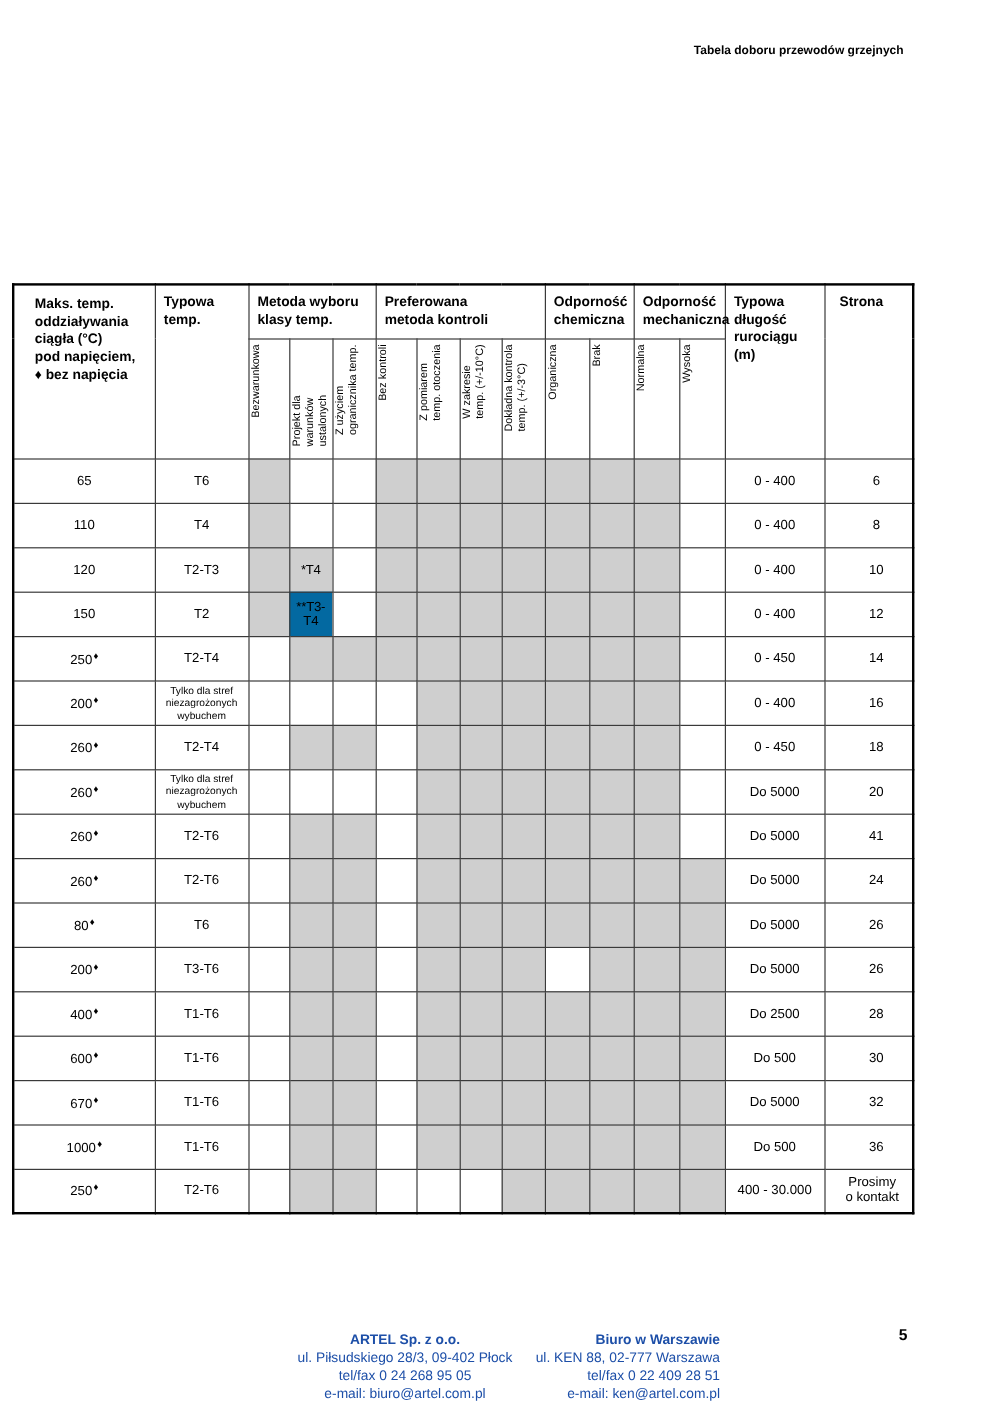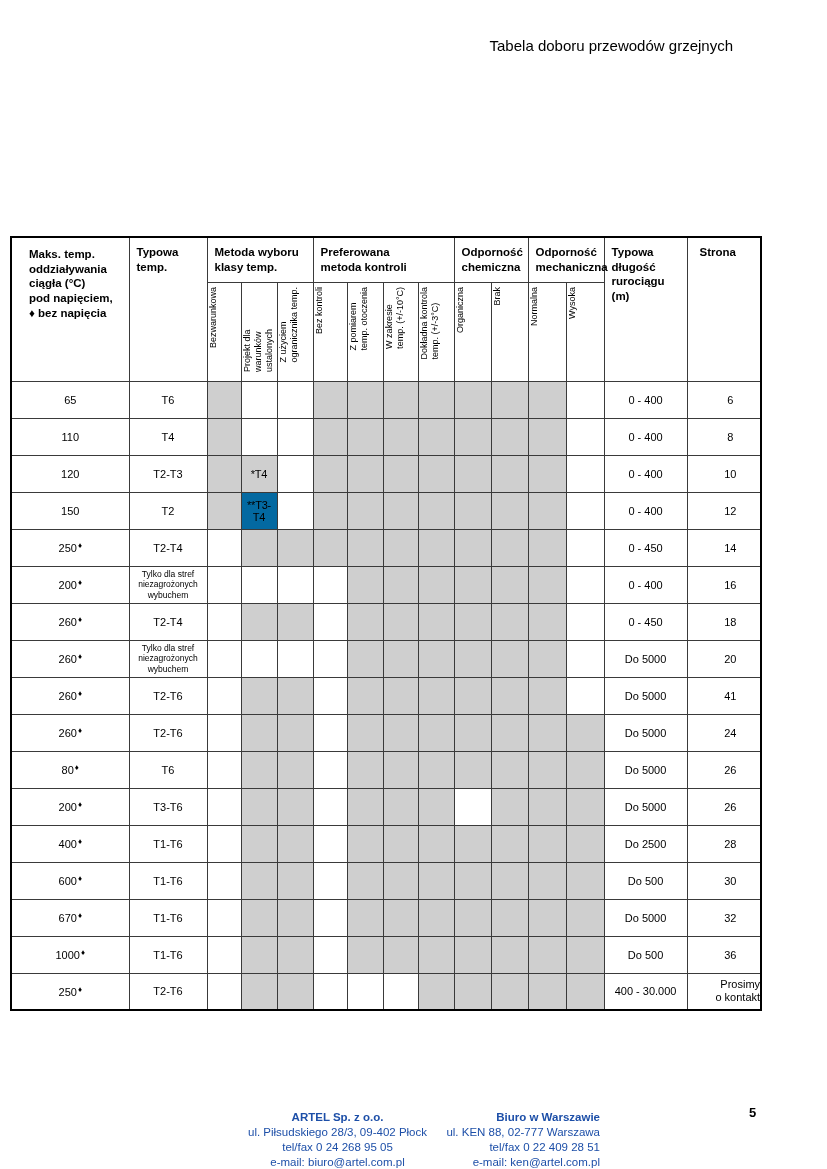--- a/index.html
+++ b/index.html
@@ -7,22 +7,22 @@
   body {
     width: 827px; height: 1169px;
     position: relative;
     background: #ffffff;
     font-family: "Liberation Sans", sans-serif;
     color: #000;
     overflow: hidden;
   }
 
   .title {
-    position: absolute; top: 37px; right: 94px;
-    font-size: 15px; font-weight: normal; white-space: nowrap;
+    position: absolute; top: 37px; right: 74px;
+    font-size: 10px; font-weight: bold; white-space: nowrap;
   }
 
   
   table.sel-table {
     position: absolute; left: 10px; top: 236px;
     width: 750px;
     border-collapse: collapse; table-layout: fixed;
     border: 2px solid #000;
     font-family: "Liberation Sans", sans-serif;
   }
@@ -54,21 +54,21 @@
     font-size: 11px; text-align: center; vertical-align: middle;
     white-space: pre-line;
   }
   .sel-table tbody td.g { background: #cfcfcf; }
   td.temp { font-size: 11.5px; }
   td.temp sup.dia { font-size: 8px; vertical-align: 4px; margin-left: 1px; }
   td.klasa.small { font-size: 8.5px; line-height: 1.25; }
   td.note-cell { font-size: 9.5px; letter-spacing: -0.2px; overflow: visible; }
   td.dlugosc { font-size: 11px; }
   td.strona { text-align: left; padding-left: 13px; }
-  td.strona.multi { padding-left: 6px; line-height: 1.25; text-align: right; }
+  td.strona.multi { padding-left: 6px; line-height: 1.25; }
 
   
   .footnotes { position: absolute; left: 66px; top: 1044px; font-size: 12px; }
   .fn-row { margin-bottom: 4px; }
   .fn-sym { display: inline-block; width: 22px; font-size: 11px; vertical-align: top; }
 
   
   .footer-block { position: absolute; top: 1110px; font-size: 11.5px; line-height: 15px; }
   .footer-left  { left: 248px; text-align: center; }
   .footer-right { right: 227px; text-align: right; }

